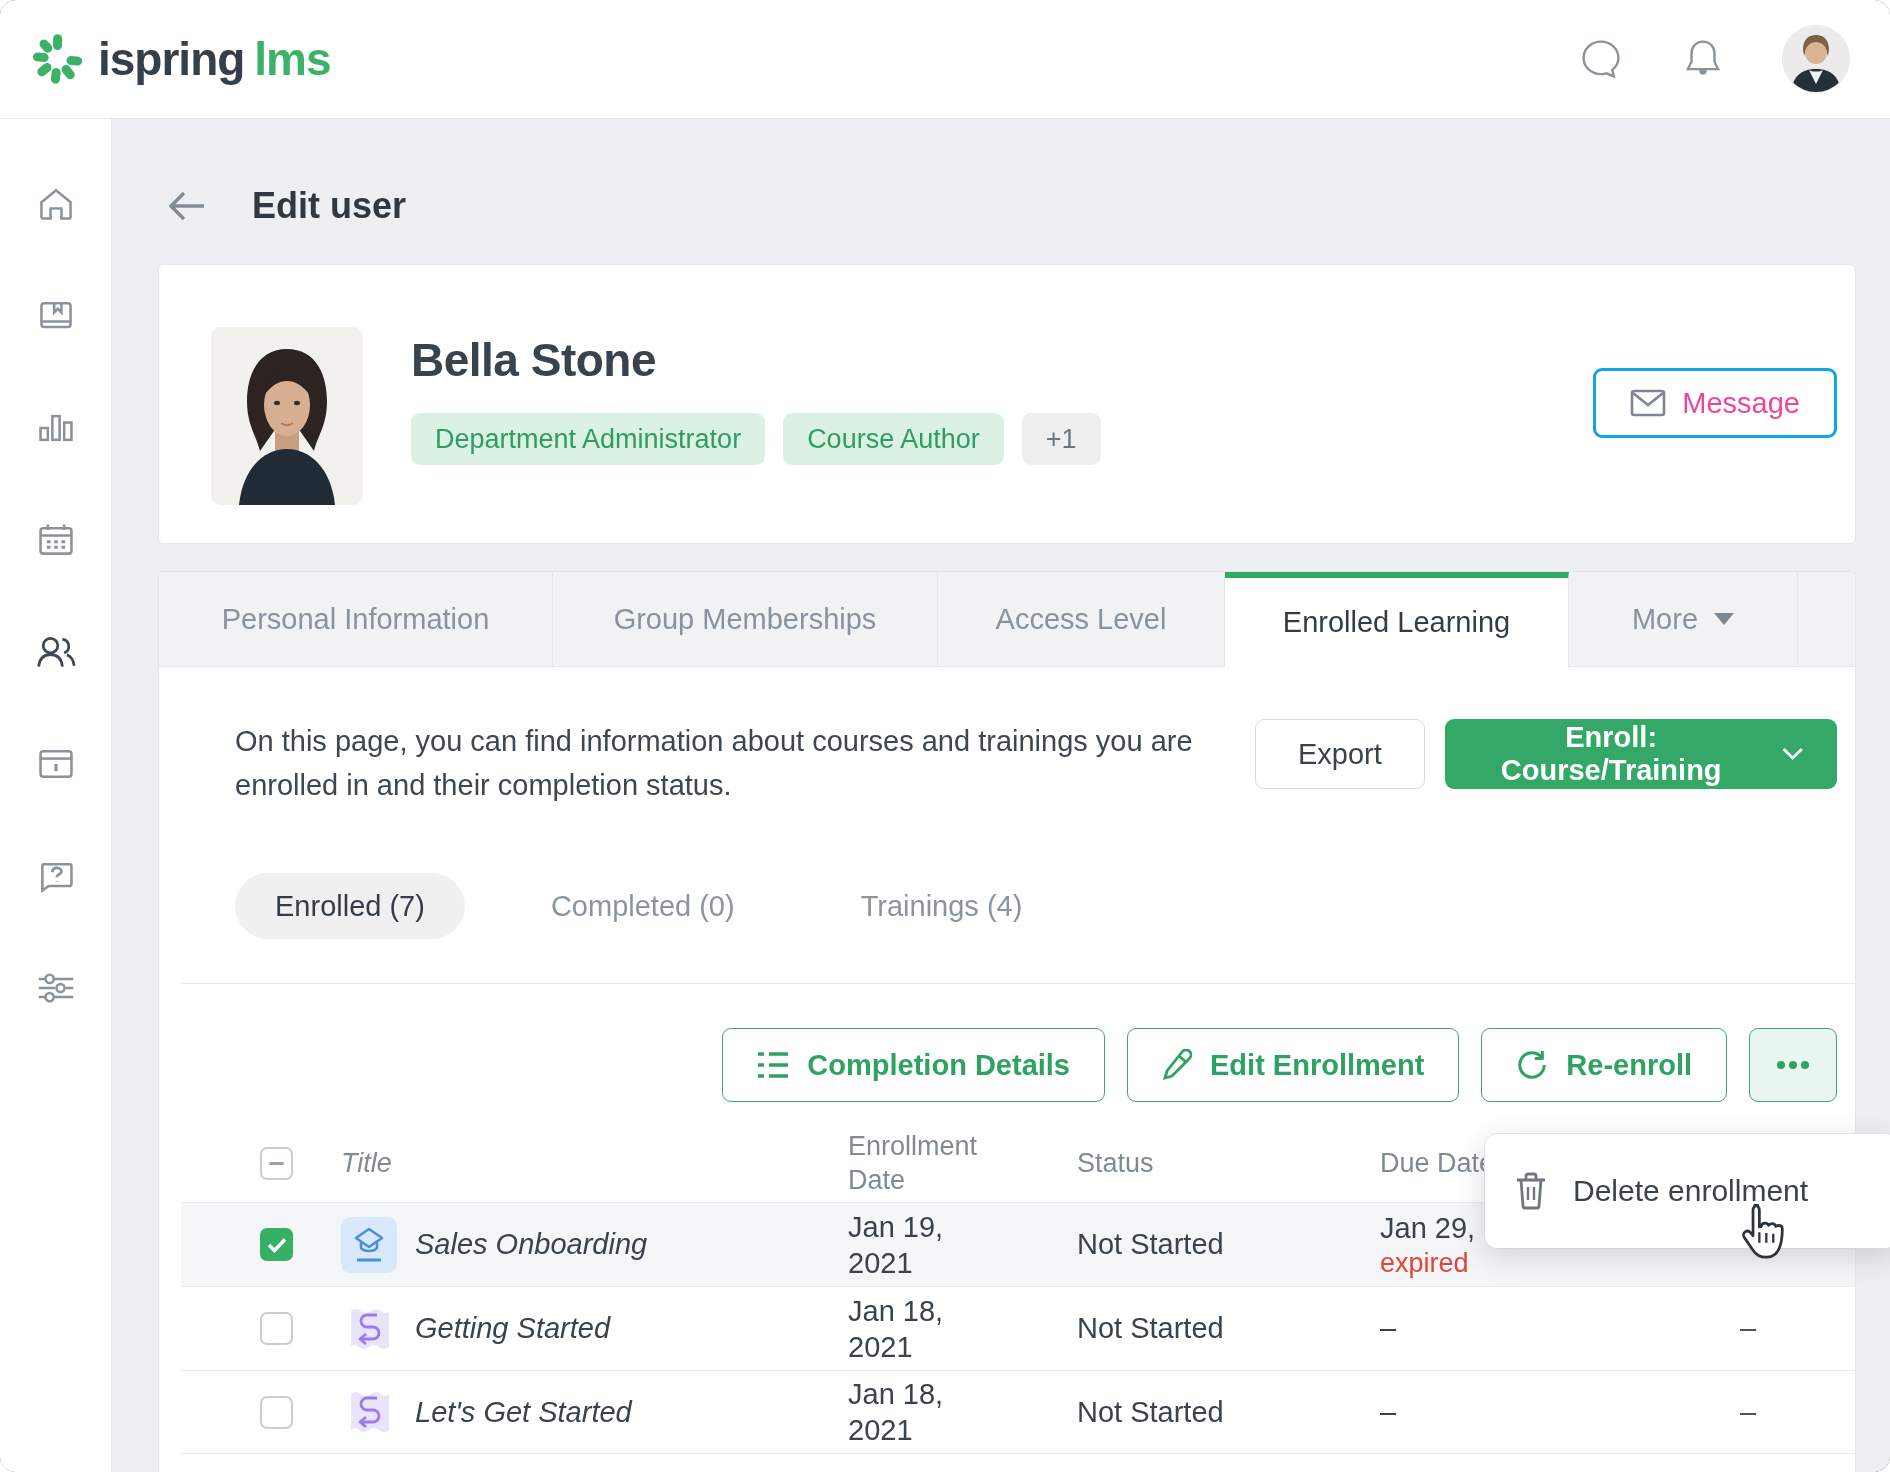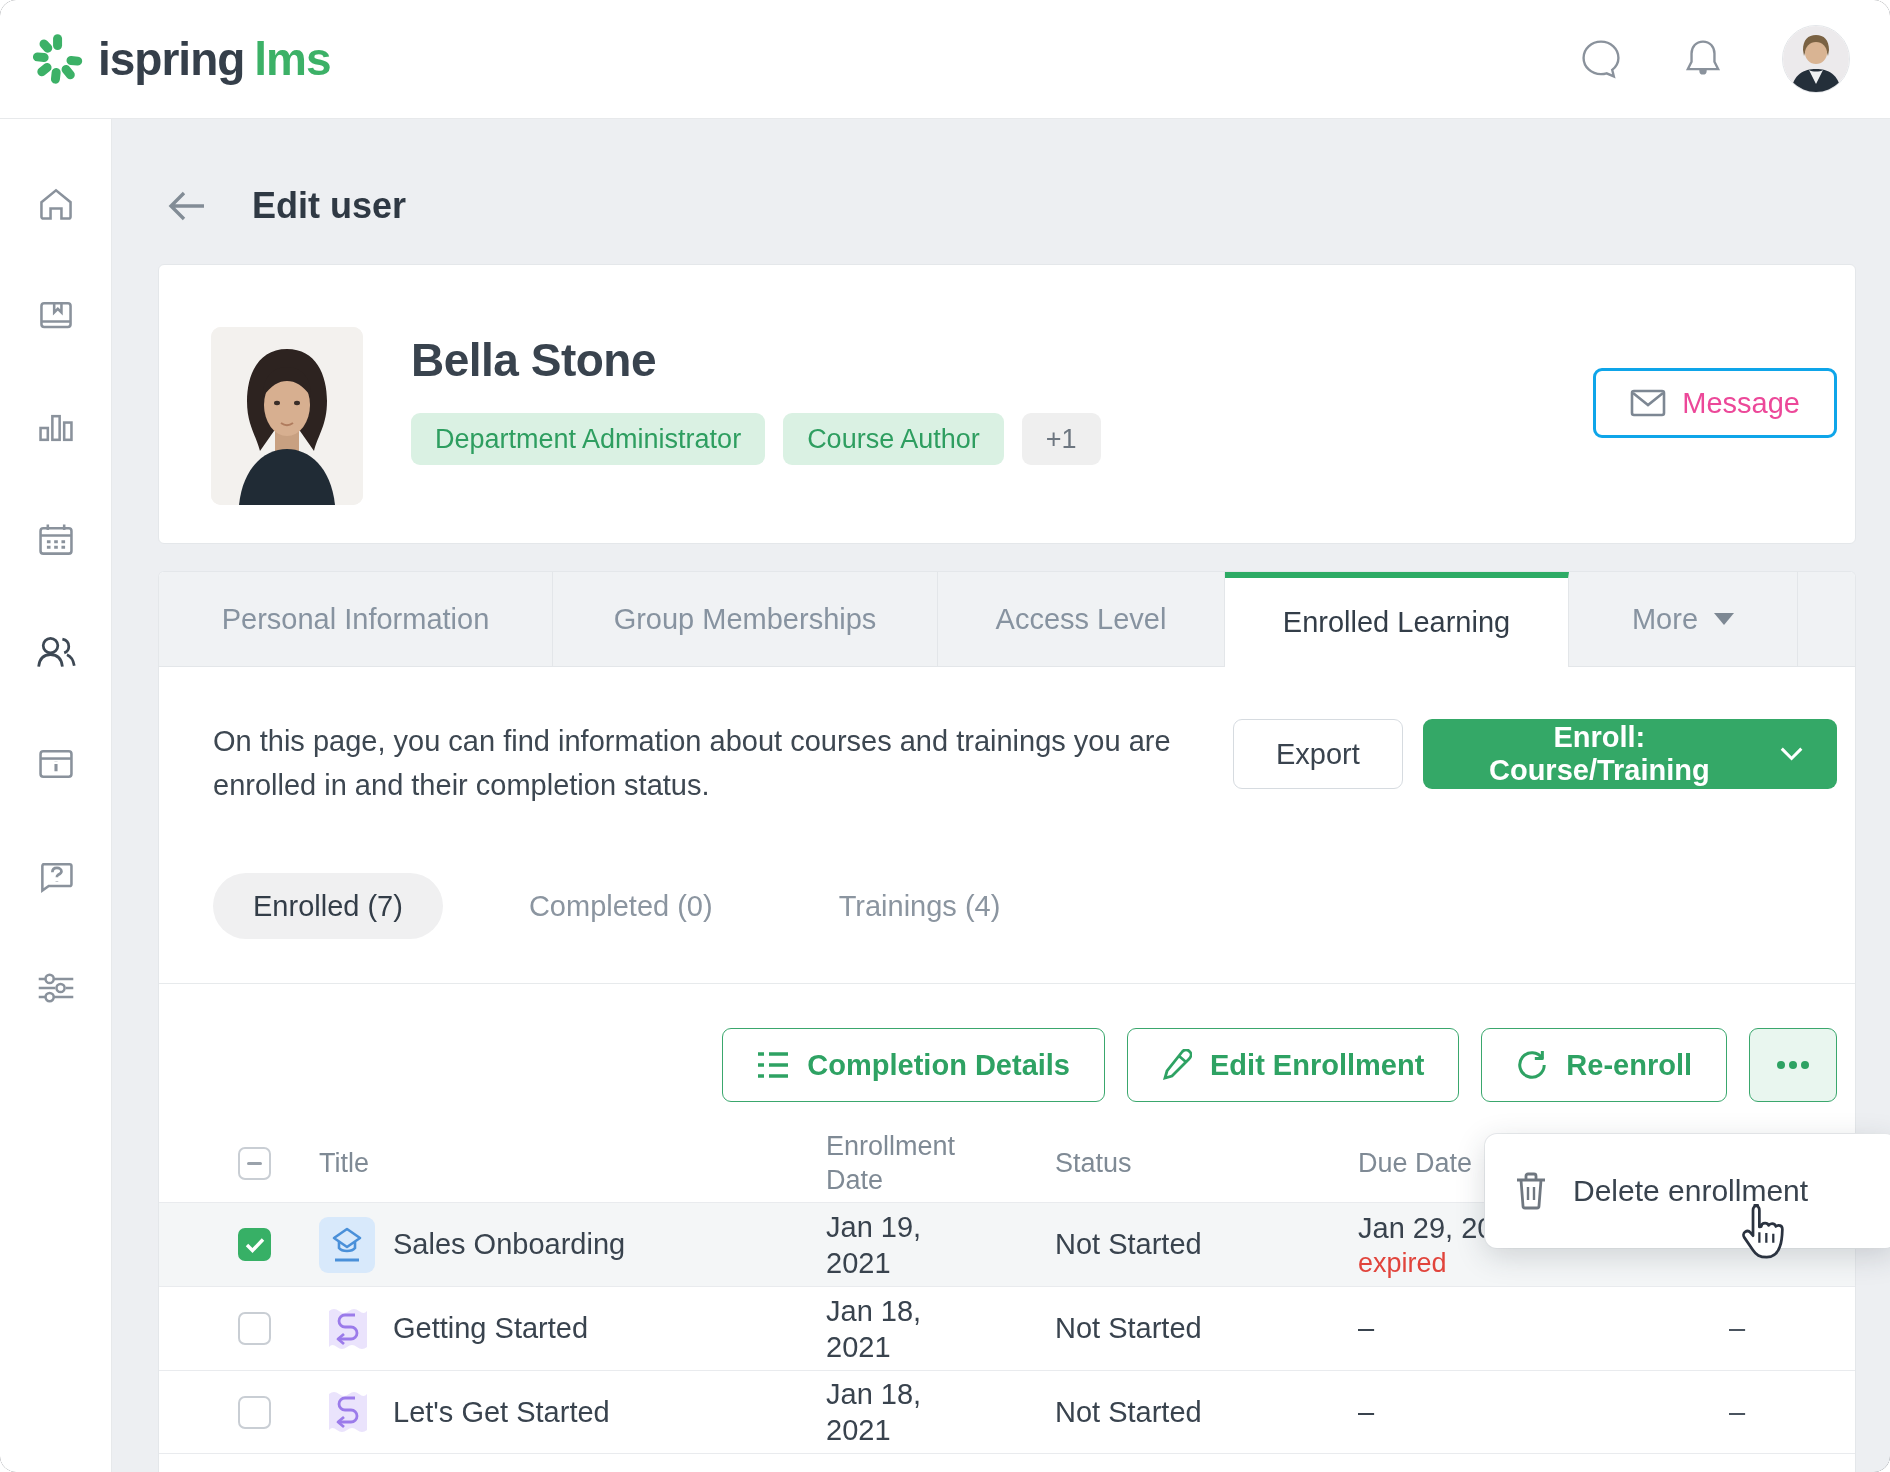--- a/index.html
+++ b/index.html
@@ -51,21 +51,21 @@
   
   .tabs-card { margin:27px 34px 0 46px; flex:1; display:flex; flex-direction:column; border-radius:6px 6px 0 0; border-bottom:none; overflow:hidden; }
   .tab-strip { display:flex; height:95px; flex:0 0 95px; }
   .tab { display:flex; align-items:center; justify-content:center; font-size:29px; color:#8793a0;
     background:#f0f2f4; border-bottom:1px solid #e3e6e9; border-right:1px solid #e3e6e9; cursor:pointer; }
   .tab.active { background:#fff; color:#333d48; border-top:6px solid #2dab65; border-bottom:none; font-weight:500; }
   .tab-filler { flex:1; background:#f0f2f4; border-bottom:1px solid #e3e6e9; }
   .caret-down { display:inline-block; margin-left:16px; width:0; height:0;
     border-left:10px solid transparent; border-right:10px solid transparent; border-top:12px solid #7d8893; }
 
-  .tab-content { flex:1; background:#fff; padding:52px 16px 0 54px; display:flex; flex-direction:column; }
+  .tab-content { flex:1; background:#fff; padding:52px 16px 0 76px; display:flex; flex-direction:column; }
   .desc-row { display:flex; justify-content:space-between; align-items:flex-start; }
   .description { font-size:29px; line-height:44px; color:#3d4751; max-width:1020px; }
   .desc-actions { display:flex; gap:20px; padding-right:2px; }
   .export-btn { height:70px; padding:0 42px; background:#fff; border:1px solid #d6dbe0; border-radius:9px;
     font-size:29px; color:#39434e; display:flex; align-items:center; cursor:pointer; }
   .enroll-btn { height:70px; padding:0 34px; background:#34a867; border:none; border-radius:9px;
     font-size:29px; font-weight:700; color:#fff; display:flex; align-items:center; gap:38px; cursor:pointer; }
 
   .filter-row { display:flex; align-items:center; gap:46px; margin-top:66px; }
   .pill { height:66px; display:flex; align-items:center; padding:0 40px; font-size:29px; color:#8b95a0;
@@ -86,21 +86,21 @@
   .thead .cell-title { padding-left:40px; }
   .th-wrap { max-width:150px; line-height:34px; }
   .rowline { border-top:1px solid #e9ebee; height:84px; font-size:29px; color:#39434e; }
   .rowline.selected { background:#f4f6f7; }
   .rowline:last-child { border-bottom:1px solid #e9ebee; }
   .cell-check { padding-left:79px; }
   .checkbox { width:33px; height:33px; border-radius:7px; border:2px solid #c9ced4; background:#fff;
     display:flex; align-items:center; justify-content:center; cursor:pointer; }
   .checkbox.indeterminate::after { content:""; width:15px; height:3px; background:#9aa2ab; border-radius:2px; }
   .checkbox.checked { background:#37b066; border-color:#37b066; }
-  .cell-title { display:flex; align-items:center; gap:18px; padding-left:40px; }
+  .cell-title { display:flex; align-items:center; gap:18px; padding-left:40px;font-style:italic; }
   .cell-date { max-width:130px; line-height:36px; }
   .due-note { color:#e1443c; font-size:27px; line-height:34px; }
   .due-main { line-height:36px; }
   .cell-dash { text-align:center; color:#4a545f; }
   .sort-caret { display:inline-block; margin-left:12px; width:0; height:0;
     border-left:9px solid transparent; border-right:9px solid transparent; border-top:11px solid #97a1ab; }
   .hdr-due { display:flex; align-items:center; }
 
   
   .context-menu { position:absolute; left:1485px; top:1134px; width:412px; height:114px;

